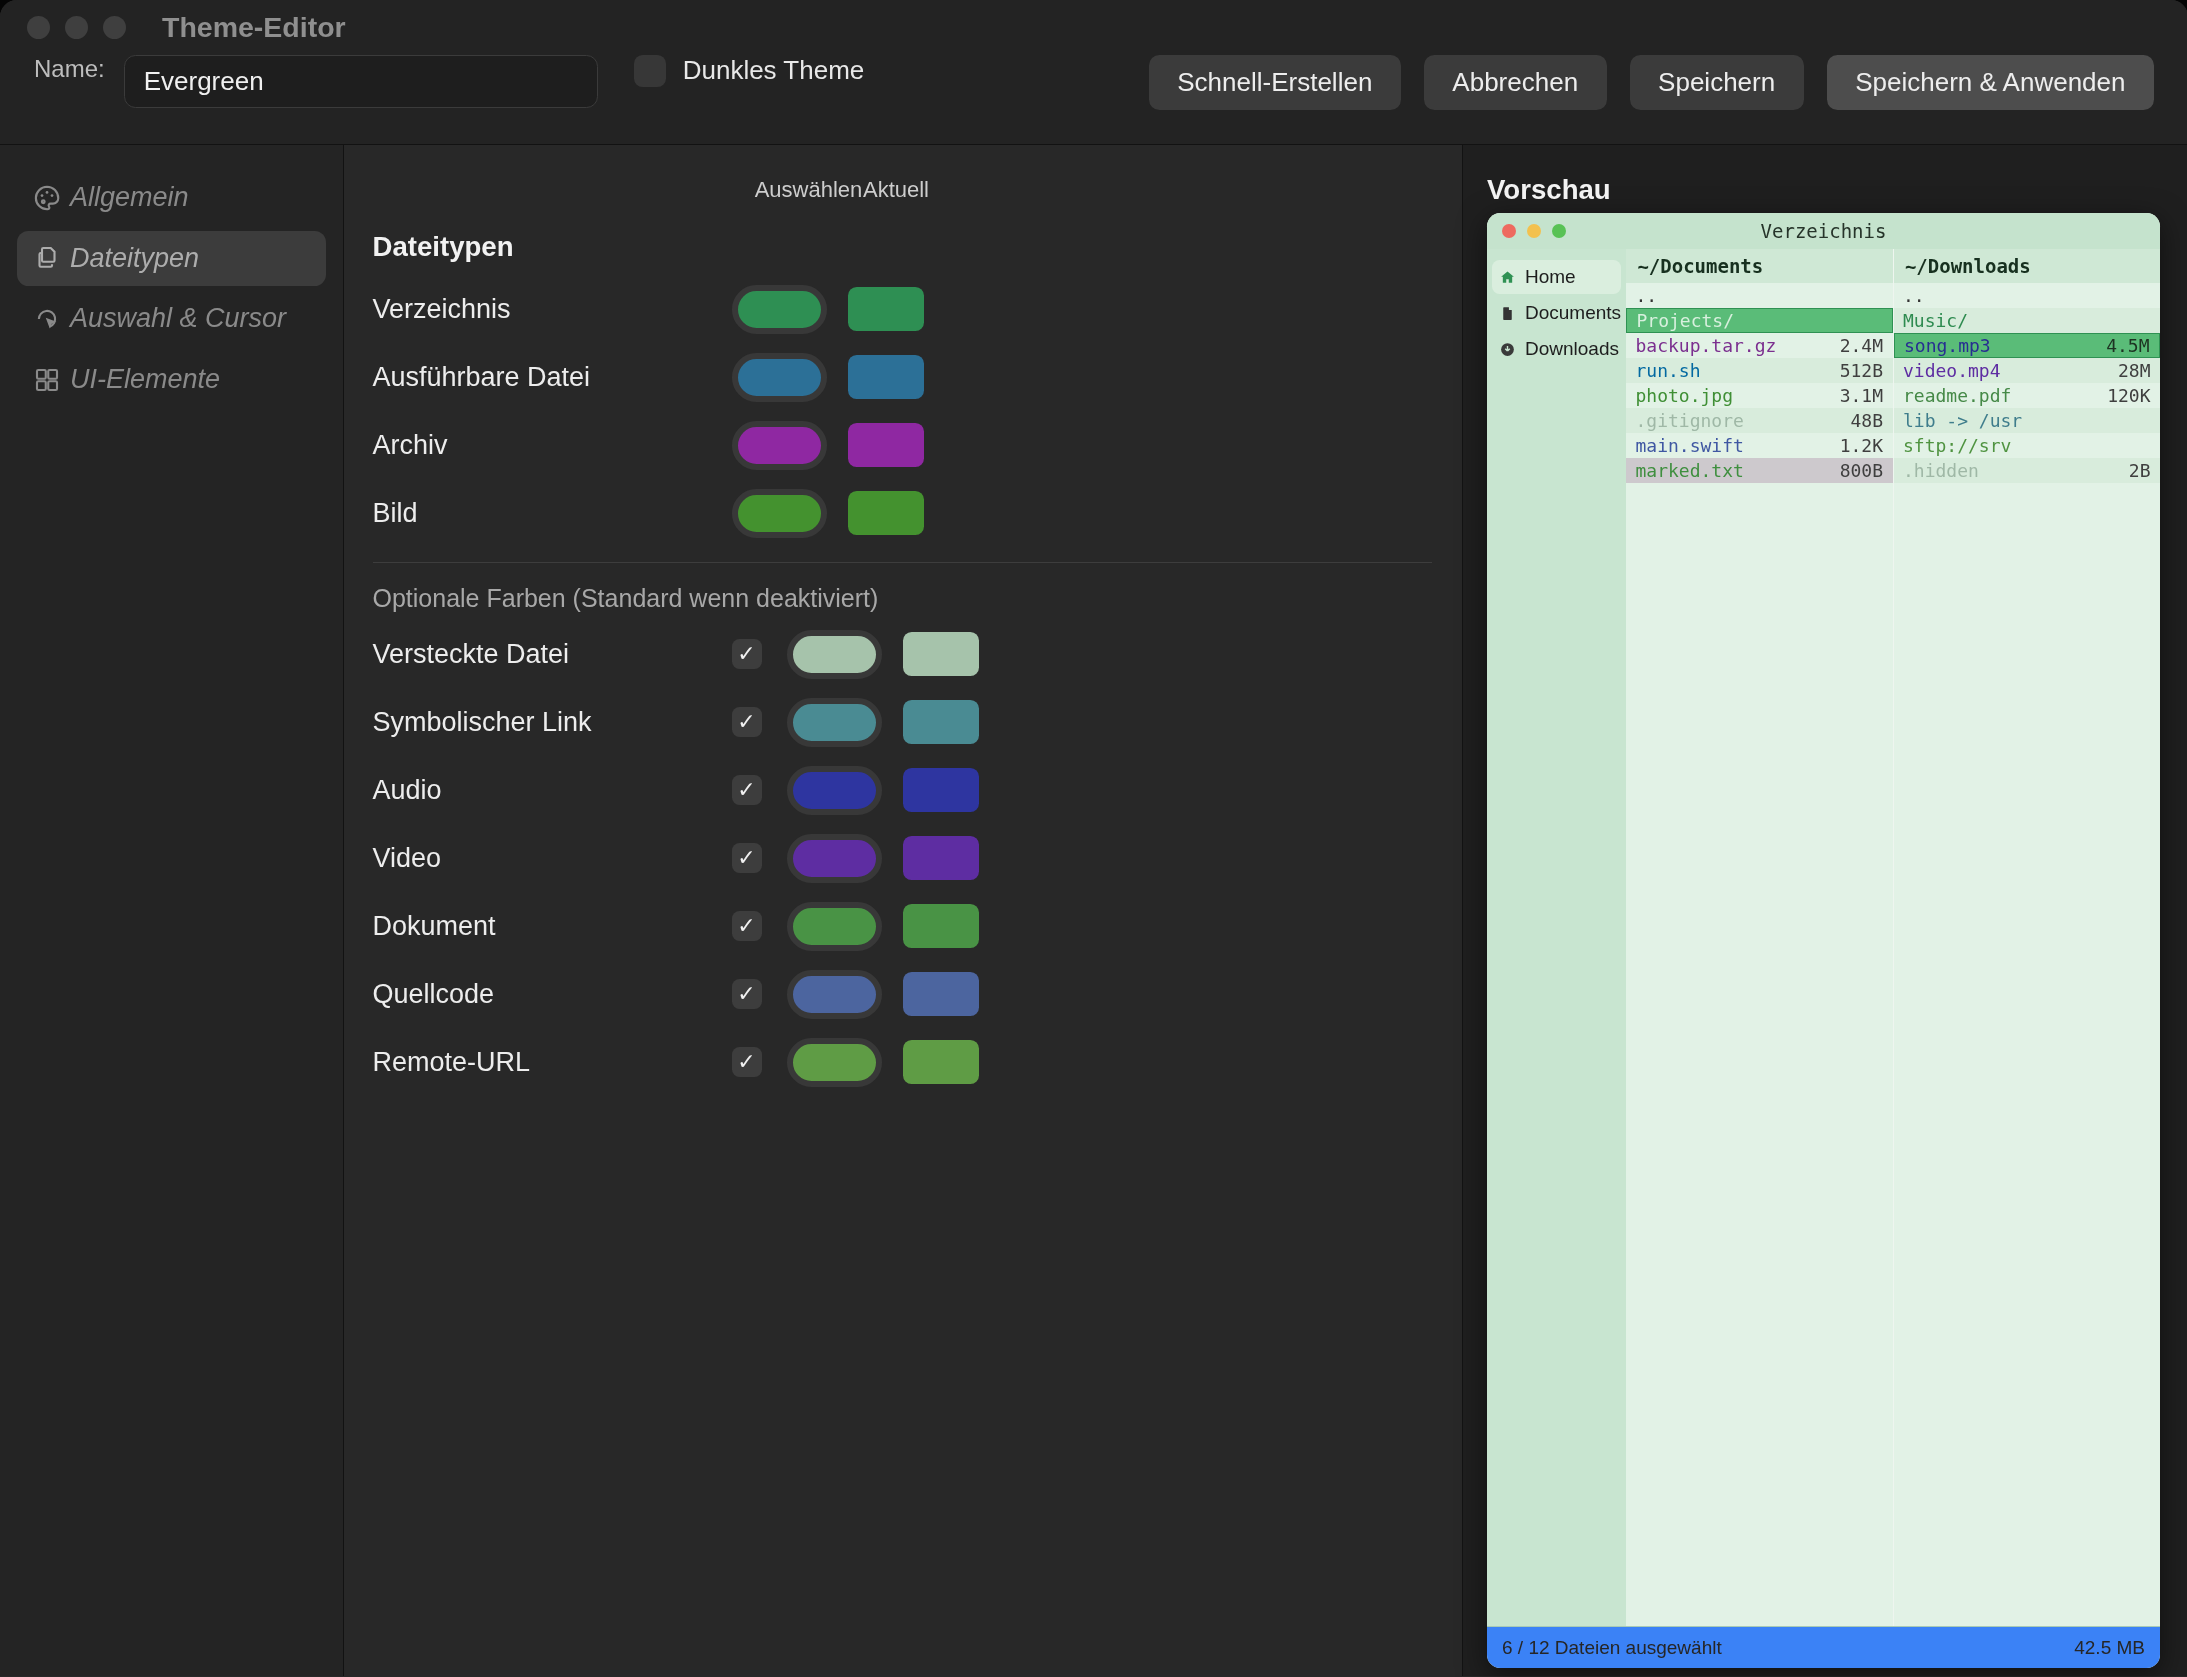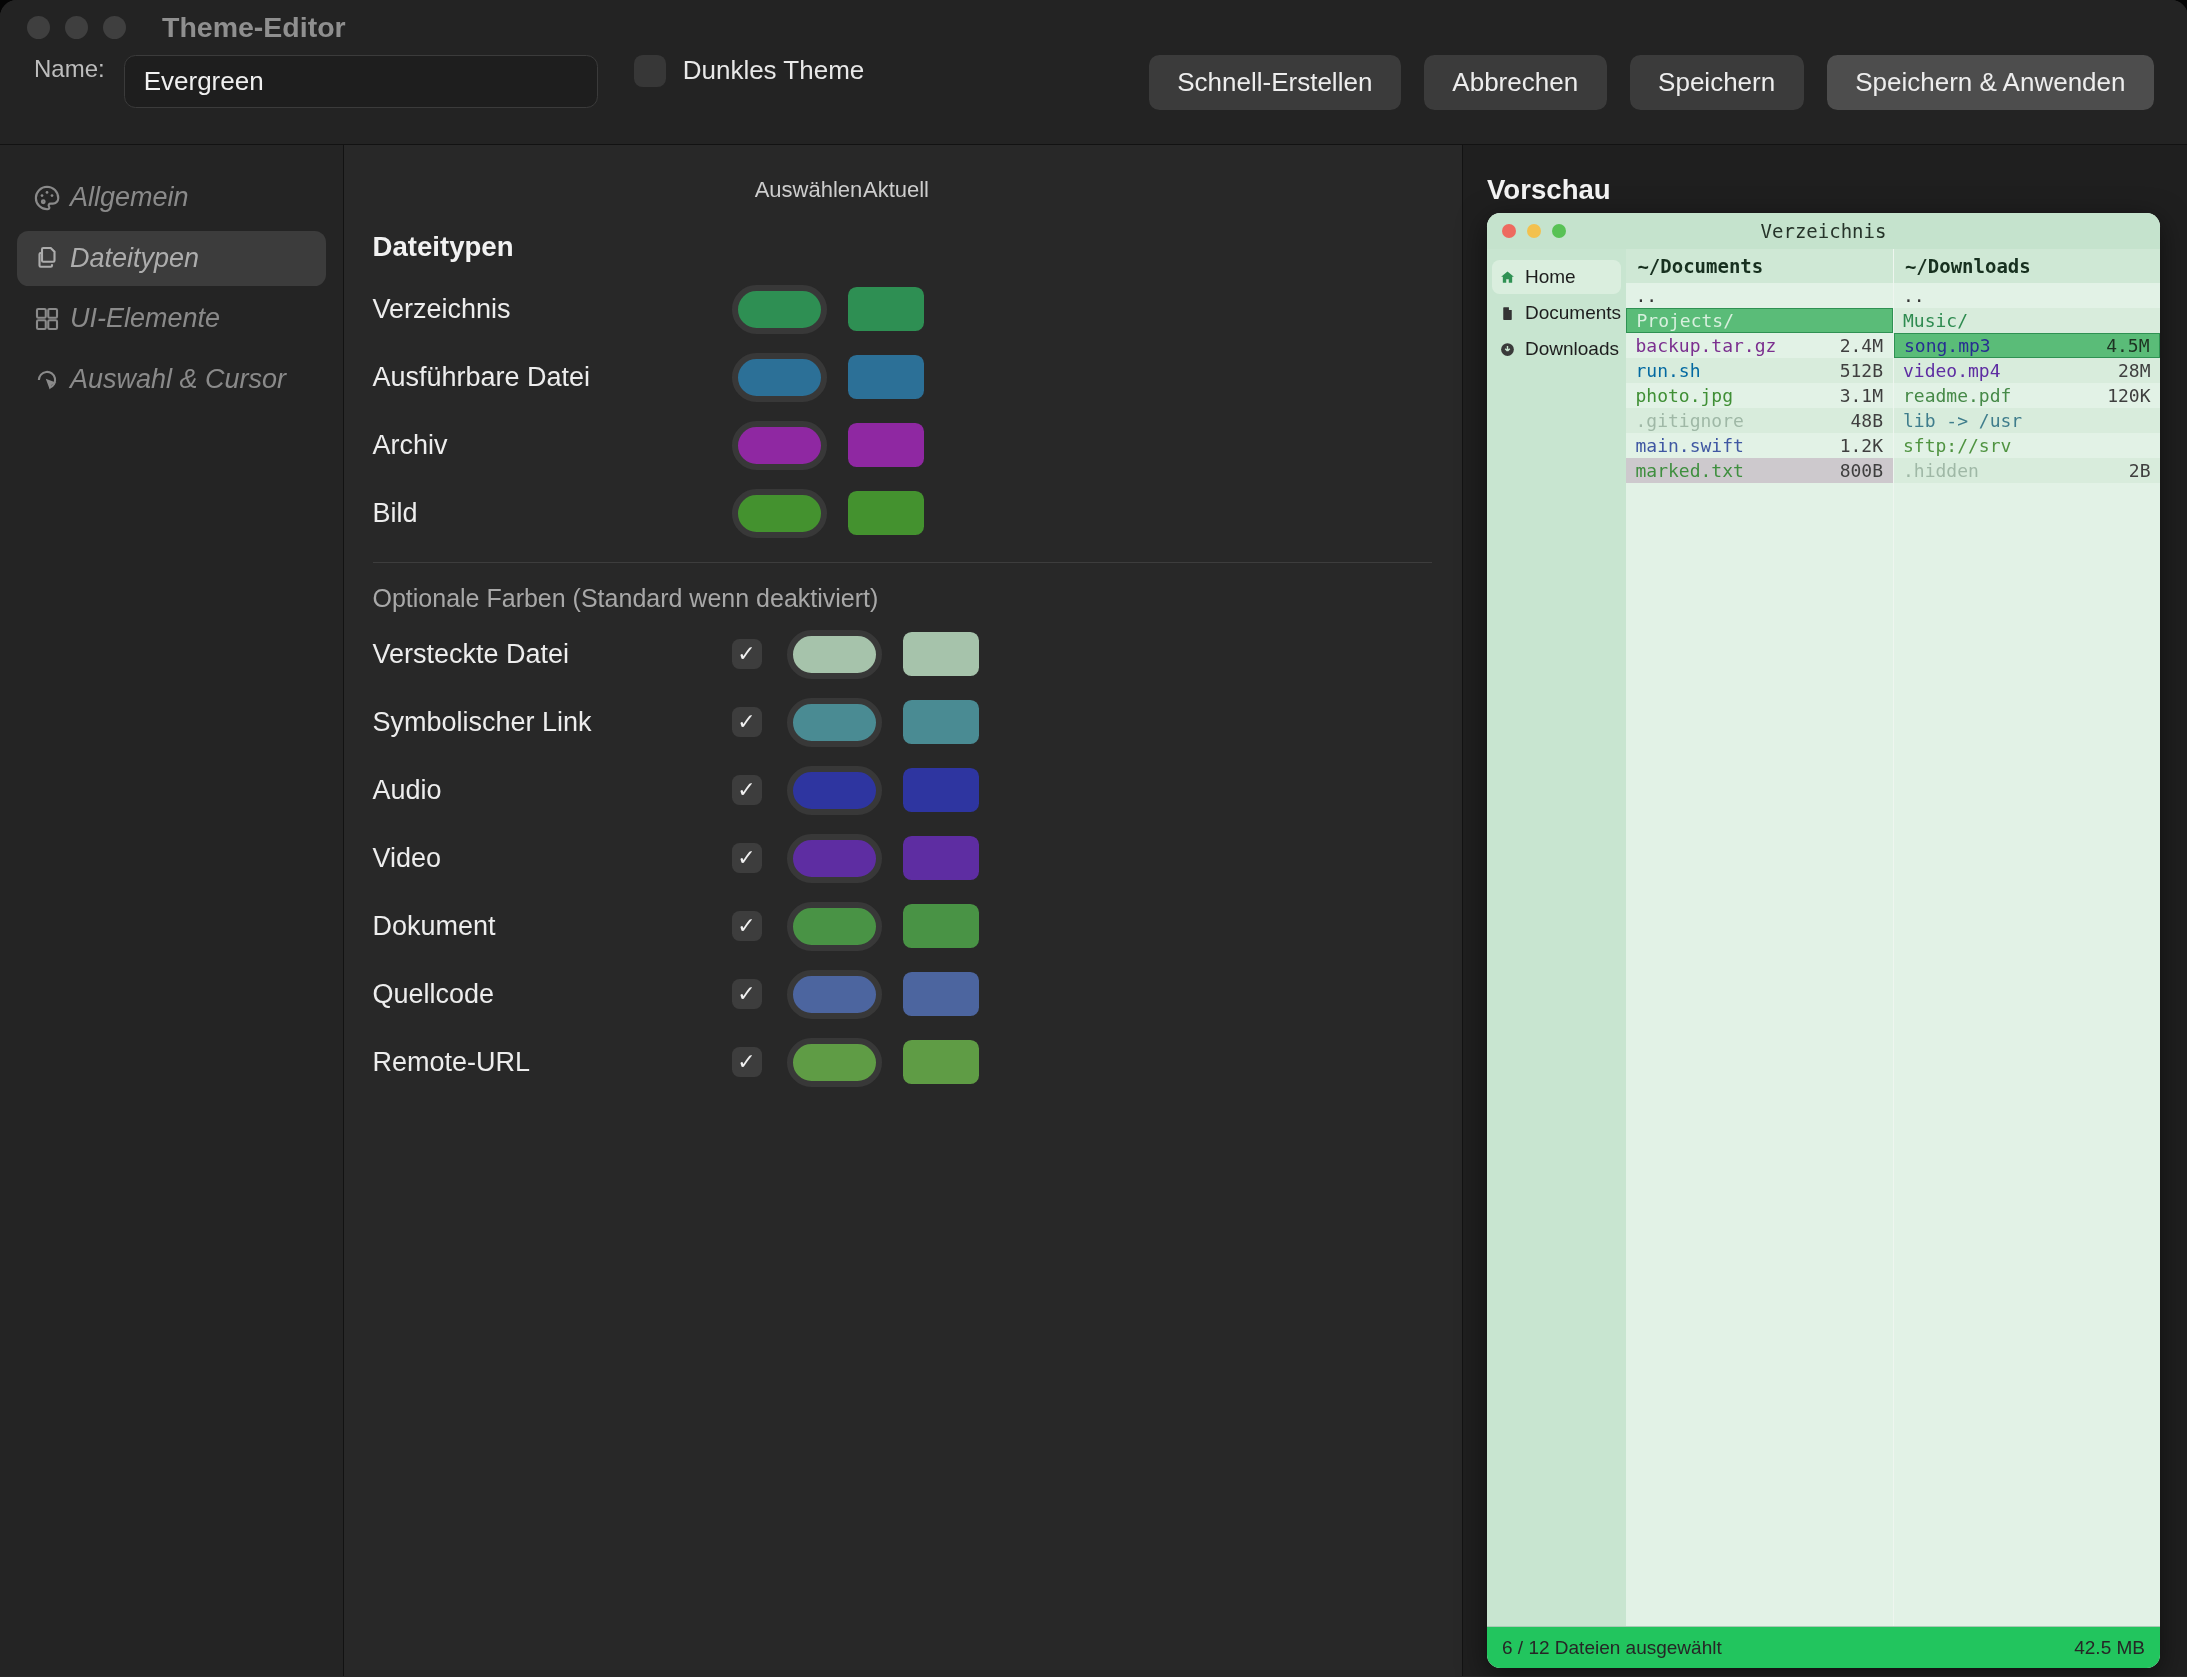--- a/index.html
+++ b/index.html
@@ -91,21 +91,21 @@
     padding:0 9.5px;font-family:"DejaVu Sans Mono","Liberation Mono",monospace;font-size:18px;
   }
   .p-row.even{background:#e2f2e6;}
   .p-row.odd{background:#d8ecdc;text-align:center;}
   .p-row.selected{background:#5abc78;border:1.9px solid #2f9153;}
   .p-row.marked{background:#cdc9cd;}
   .p-row .sz{color:#3f3f3f;}
   .p-row.selected .sz{color:#1d3322;}
   .pane-fill{flex:1;background:#e2f2e6;}
   .pv-statusbar{
-    height:42px;background:#22c55e;border-top:1px solid #a9cbb4;flex:0 0 auto;
+    height:42px;background:#3b82f6;border-top:1px solid #a9cbb4;flex:0 0 auto;
     display:flex;align-items:center;justify-content:space-between;padding:0 15px;
     font-size:19px;color:#262626;
   }
 </style>
 </head>
 <body>
 
 <div class="app">
 
   <div class="header">
@@ -152,36 +152,36 @@
             <svg viewBox="0 0 24 24" fill="none" stroke="currentColor" stroke-width="1.7">
               <path d="M9 4h6l3 3v7a1 1 0 0 1-1 1H9a1 1 0 0 1-1-1V5a1 1 0 0 1 1-1z"></path>
               <path d="M8 8H7a1 1 0 0 0-1 1v9a1 1 0 0 0 1 1h8a1 1 0 0 0 1-1v-1"></path>
             </svg>
           </span>
           <span>Dateitypen</span>
         </div>
         <div class="side-item">
           <span style="display: flex;">
             <svg viewBox="0 0 24 24" fill="none" stroke="currentColor" stroke-width="1.7">
+              <path d="M5.5 12a6.5 6.5 0 1 1 8.6 6.2"></path>
+              <path d="M11 11l8.5 3.2-3.7 1.6-1.6 3.7z" fill="currentColor" stroke="none"></path>
+            </svg>
+          </span>
+          <span>Auswahl &amp; Cursor</span>
+        </div>
+        <div class="side-item">
+          <span style="display: flex;">
+            <svg viewBox="0 0 24 24" fill="none" stroke="currentColor" stroke-width="1.7">
               <rect x="4" y="4" width="7" height="7" rx="1"></rect>
               <rect x="13" y="4" width="7" height="7" rx="1"></rect>
               <rect x="4" y="13" width="7" height="7" rx="1"></rect>
               <rect x="13" y="13" width="7" height="7" rx="1"></rect>
             </svg>
           </span>
           <span>UI-Elemente</span>
-        </div>
-        <div class="side-item">
-          <span style="display: flex;">
-            <svg viewBox="0 0 24 24" fill="none" stroke="currentColor" stroke-width="1.7">
-              <path d="M5.5 12a6.5 6.5 0 1 1 8.6 6.2"></path>
-              <path d="M11 11l8.5 3.2-3.7 1.6-1.6 3.7z" fill="currentColor" stroke="none"></path>
-            </svg>
-          </span>
-          <span>Auswahl &amp; Cursor</span>
         </div>
       </div>
 
     <div class="editor">
       <div class="col-headers">
         <span class="sel">Auswählen</span>
         <span class="cur">Aktuell</span>
       </div>
       <div class="section-heading">Dateitypen</div>
       <div class="rows" id="filetype-rows">

